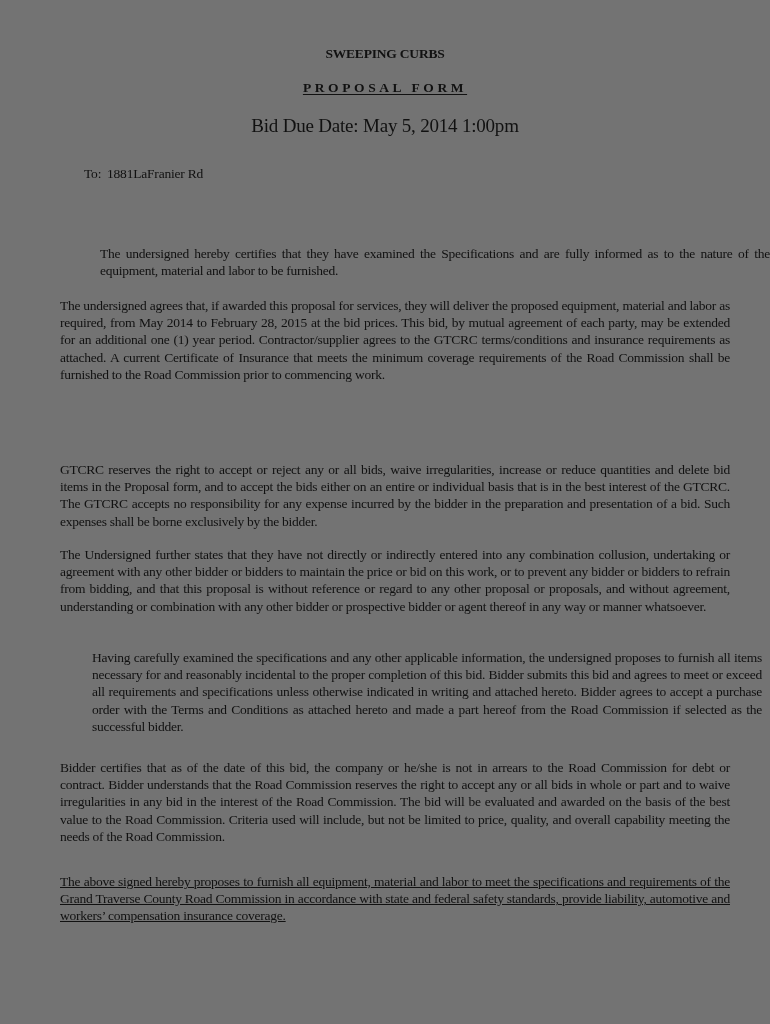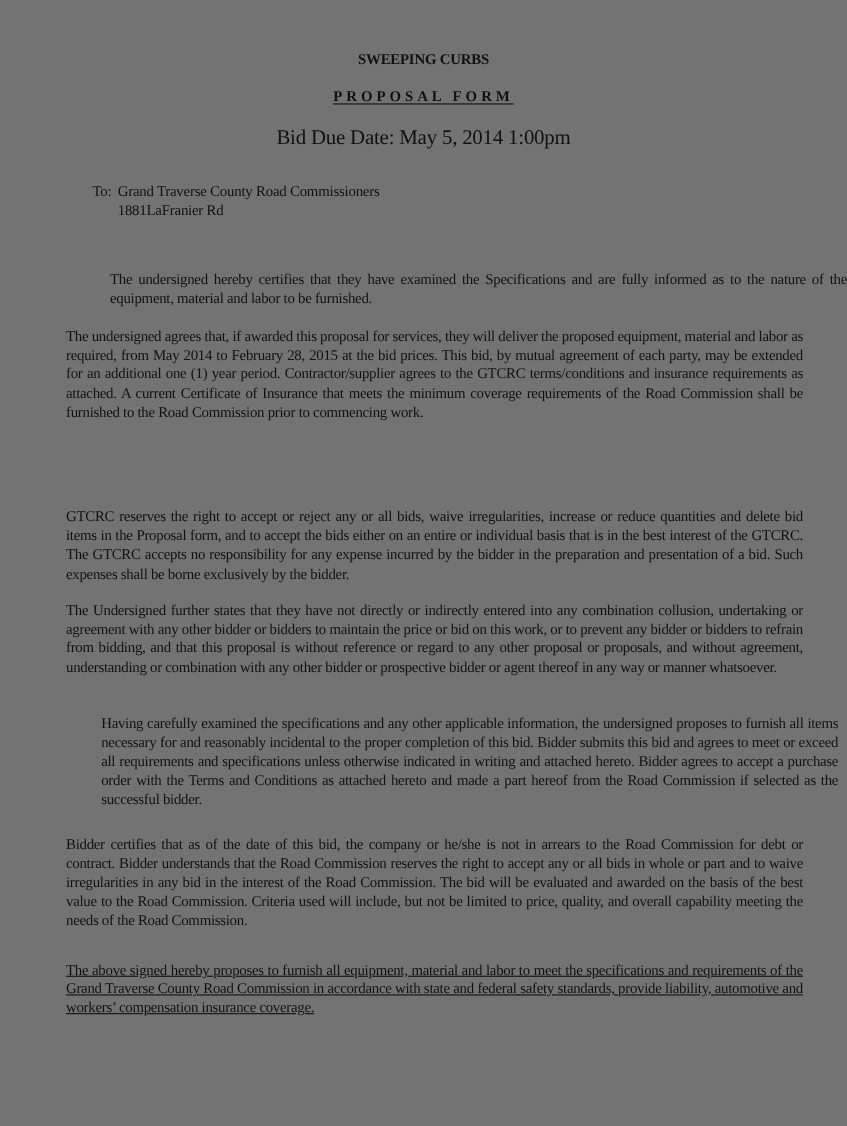--- a/index.html
+++ b/index.html
@@ -105,21 +105,20 @@
 
   <div class="subtitle">
     <span>PROPOSAL FORM</span>
   </div>
 
   <div class="due-date">Bid Due Date: May 5, 2014 1:00pm</div>
 
   <div class="to-block">
     <div class="to-label">To:</div>
     <div class="to-address">
-      <div>Grand Traverse County Road Commissioners</div>
       <div>1881LaFranier Rd</div>
     </div>
   </div>
 
   <p class="para" id="p1">The undersigned hereby certifies that they have examined the Specifications and are fully informed as to the nature of the equipment, material and labor to be furnished.</p>
   <p class="para" id="p2">The undersigned agrees that, if awarded this proposal for services, they will deliver the proposed equipment, material and labor as required, from May 2014 to February 28, 2015 at the bid prices.  This bid, by mutual agreement of each party, may be extended for an additional one (1) year period.  Contractor/supplier agrees to the GTCRC terms/conditions and insurance requirements as attached.  A current Certificate of Insurance that meets the minimum coverage requirements of the Road Commission shall be furnished to the Road Commission prior to commencing work.</p>
   <p class="para" id="p4">GTCRC reserves the right to accept or reject any or all bids, waive irregularities, increase or reduce quantities and delete bid items in the Proposal form, and to accept the bids either on an entire or individual basis that is in the best interest of the GTCRC.  The GTCRC accepts no responsibility for any expense incurred by the bidder in the preparation and presentation of a bid.  Such expenses shall be borne exclusively by the bidder.</p>
   <p class="para" id="p5">The Undersigned further states that they have not directly or indirectly entered into any combination collusion, undertaking or agreement with any other bidder or bidders to maintain the price or bid on this work, or to prevent any bidder or bidders to refrain from bidding, and that this proposal is without reference or regard to any other proposal or proposals, and without agreement, understanding or combination with any other bidder or prospective bidder or agent thereof in any way or manner whatsoever.</p>
   <p class="para" id="p6">Having carefully examined the specifications and any other applicable information, the undersigned proposes to furnish all items necessary for and reasonably incidental to the proper completion of this bid.  Bidder submits this bid and agrees to meet or exceed all requirements and specifications unless otherwise indicated in writing and attached hereto.  Bidder agrees to accept a purchase order with the Terms and Conditions as attached hereto and made a part hereof from the Road Commission if selected as the successful bidder.</p>
   <p class="para" id="p7">Bidder certifies that as of the date of this bid, the company or he/she is not in arrears to the Road Commission for debt or contract.  Bidder understands that the Road Commission reserves the right to accept any or all bids in whole or part and to waive irregularities in any bid in the interest of the Road Commission.  The bid will be evaluated and awarded on the basis of the best value to the Road Commission.  Criteria used will include, but not be limited to price, quality, and overall capability meeting the needs of the Road Commission.</p>

